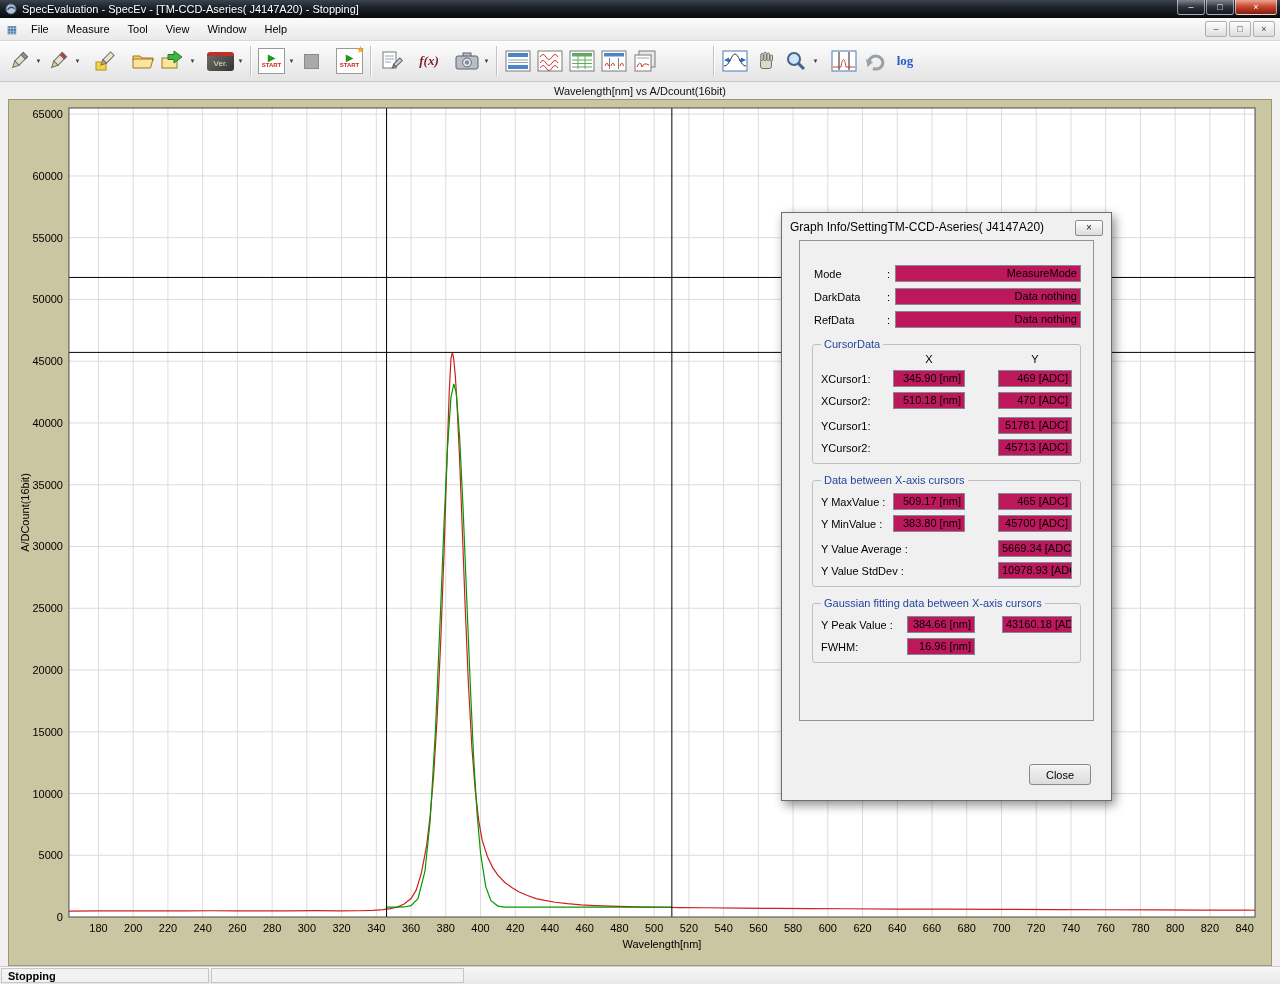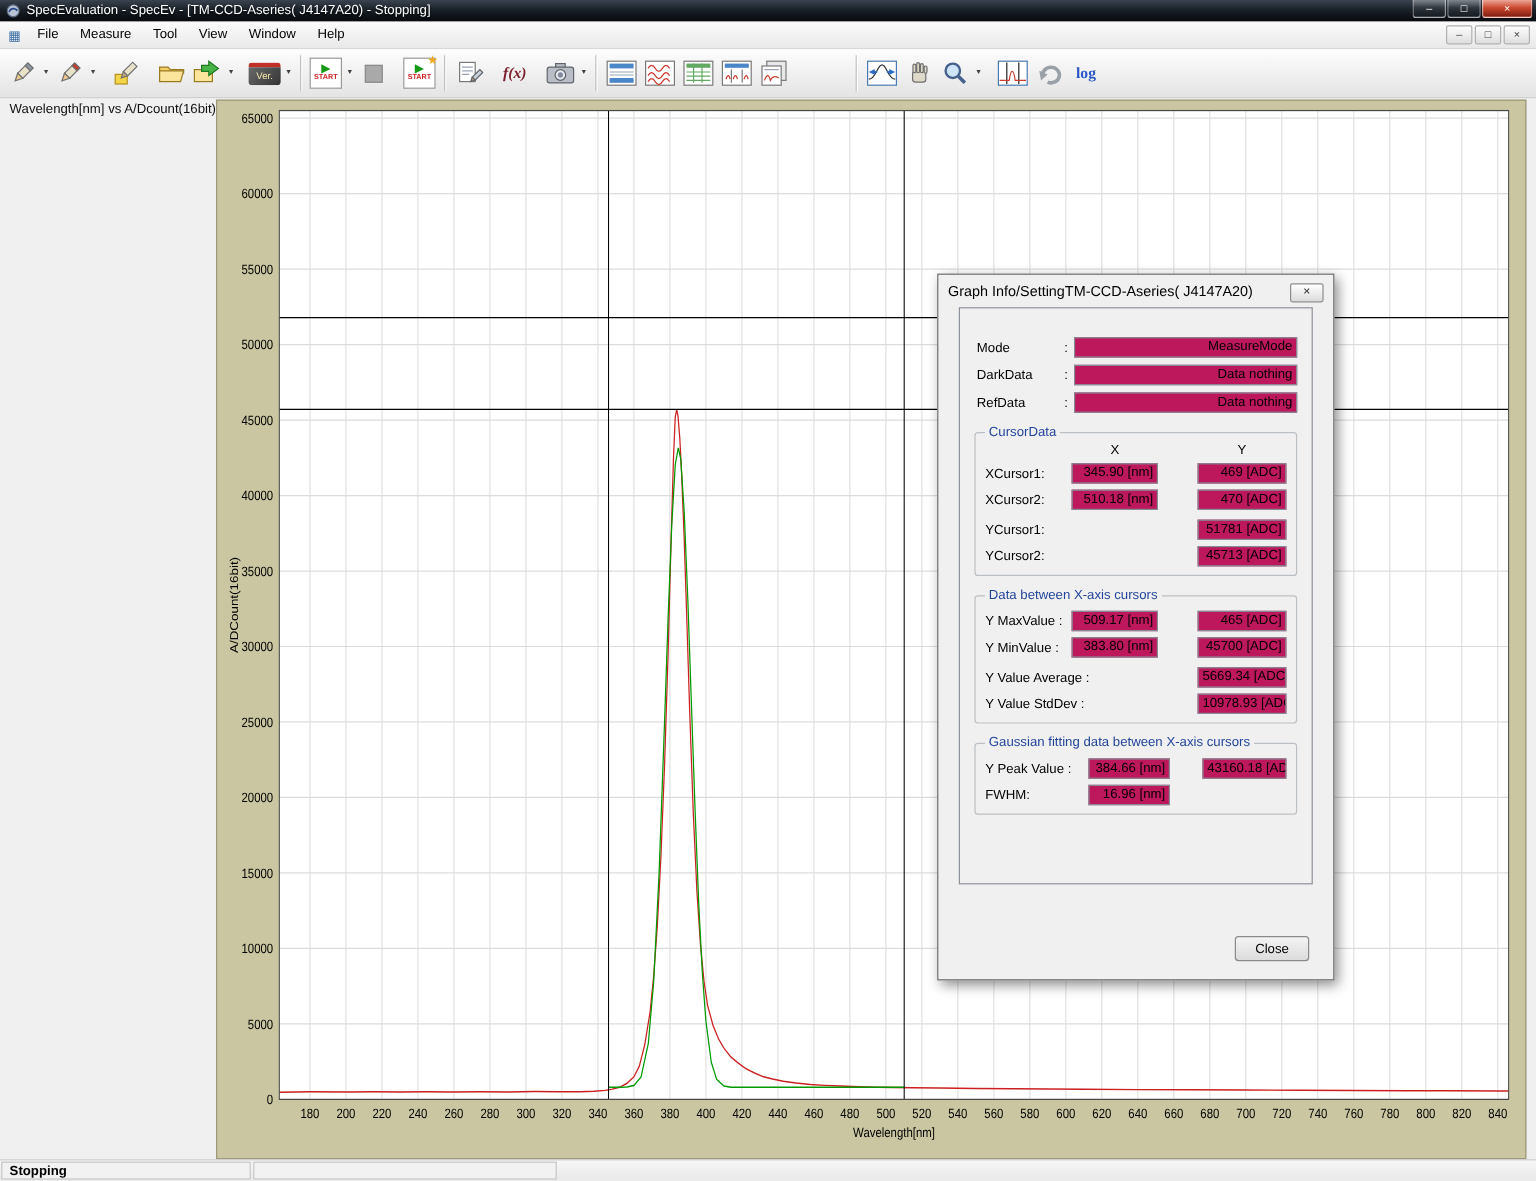--- a/index.html
+++ b/index.html
@@ -33,32 +33,32 @@
   .eraser{width:27px;height:19px;background:linear-gradient(135deg,#6a6a6a,#333);border-top:4px solid #c03028;border-radius:3px;
     color:#f3e4ac;font-size:8px;display:flex;align-items:center;justify-content:center;}
   .startbox{width:27px;height:26px;background:#fff;border:1px solid #9a9a9a;display:flex;flex-direction:column;align-items:center;justify-content:center;}
   .startbox .tri{color:#159a15;font-size:10px;line-height:9px;}
   .startbox .stxt{color:#cc2222;font-size:6px;font-weight:bold;letter-spacing:0;line-height:7px;}
   .stopsq{width:15px;height:15px;background:#a9a9a9;border:1px solid #8b8b8b;}
   .fx{color:#7a1f2b;font-size:13px;font-style:italic;font-weight:bold;font-family:"Liberation Serif",serif;}
   .logtxt{color:#2b57c9;font-size:13px;font-weight:bold;font-family:"Liberation Serif",serif;}
 
   
-  .chart-region{flex:1 1 auto;display:flex;padding:1px 8px 0 8px;background:#f0f0f0;min-height:0;}
+  .chart-region{flex:1 1 auto;display:flex;flex-direction:column;padding:1px 8px 0 8px;background:#f0f0f0;min-height:0;}
   .chart-title-strip{height:16px;text-align:center;font-size:11px;color:#111;flex:0 0 auto;padding-top:2px;}
   .chart-surface{flex:1 1 auto;background:#cac6a1;border:1px solid #9b9778;min-height:0;display:flex;}
   svg.chart{width:100%;height:100%;display:block;font-family:"Liberation Sans",sans-serif;}
 
   
   .statusbar{height:18px;background:linear-gradient(#f7f7f7,#e8e8e8);border-top:1px solid #cfcfcf;display:flex;align-items:center;flex:0 0 auto;font-weight:bold;}
   .sb-panel{height:15px;border:1px solid #c6c6c6;background:#f2f2f2;margin:0 1px;display:flex;align-items:center;padding:0 6px;font-size:11px;}
   .sb-1{width:208px;} .sb-2{width:253px;}
 
   
-  .dialog{position:absolute;left:781px;top:228px;width:331px;height:589px;background:#f0f0f0;border:1px solid #6e6e6e;
+  .dialog{position:absolute;left:781px;top:212px;width:331px;height:589px;background:#f0f0f0;border:1px solid #6e6e6e;
     box-shadow:3px 4px 10px rgba(0,0,0,.45);z-index:50;}
   .dlg-title{height:28px;display:flex;align-items:flex-start;padding:7px 8px 0 8px;font-size:12px;}
   .dlg-close{margin-left:auto;width:28px;height:16px;border:1px solid #8d8d8d;border-radius:2px;background:linear-gradient(#ffffff,#dcdcdc);
     font-size:10px;line-height:1;display:flex;align-items:center;justify-content:center;color:#222;}
   .tabs{display:flex;padding-left:17px;margin-top:14px;position:relative;z-index:2;}
   .tab{padding:3px 9px 2px 9px;font-size:11px;border:1px solid #8e9299;border-bottom:none;border-radius:2px 2px 0 0;background:#f0f0f0;margin-right:1px;}
   .tab.active{background:linear-gradient(#5ea7e8,#1d66b5);color:#fff;border-color:#2b6cae;}
   .tab-panel{margin:0 17px;height:481px;border:1px solid #8e9299;background:#f0f0f0;position:relative;z-index:1;margin-top:-1px;padding:24px 10px 0 10px;}
   .frow{display:flex;align-items:center;margin:0 2px 6px 4px;height:17px;}
   .flabel{font-size:11px;white-space:nowrap;}

